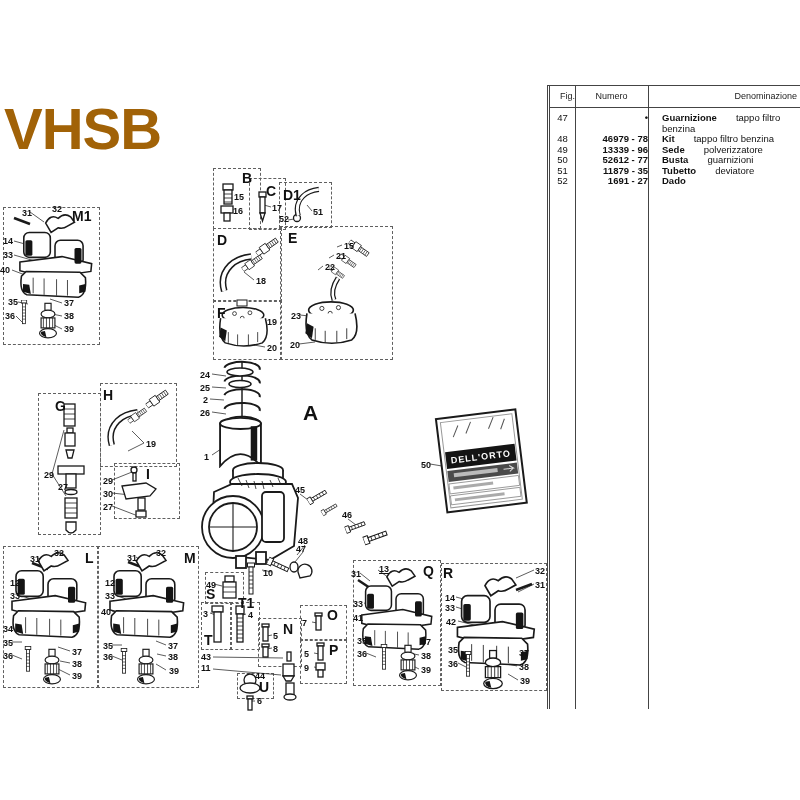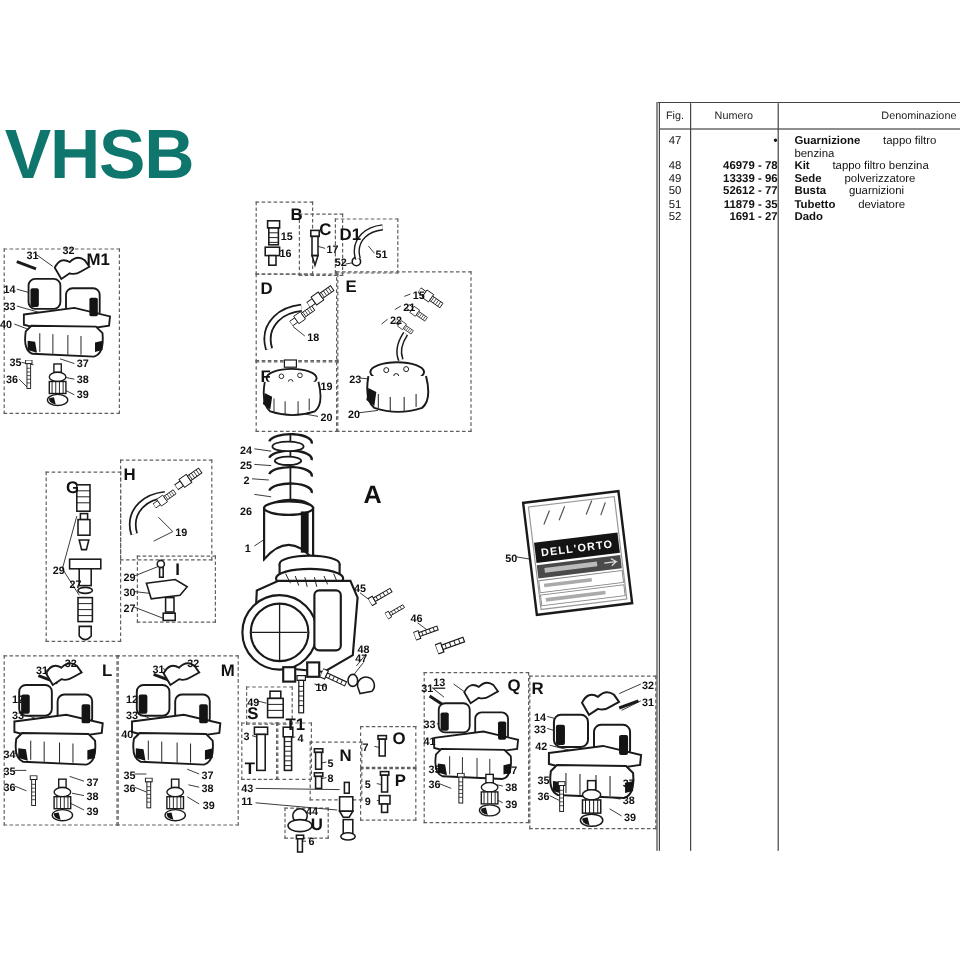--- a/index.html
+++ b/index.html
@@ -14,36 +14,36 @@
   .callout{position:absolute;z-index:4;font-weight:bold;font-size:9px;color:#111;line-height:1;}
   #area-a{position:absolute;left:303px;top:401px;font-size:21px;font-weight:bold;z-index:4;}
   
   #art{position:absolute;left:0;top:0;z-index:2;pointer-events:none;}
   
   #ptable{position:absolute;left:547px;top:85px;width:253px;height:623px;
           border-left:3px double #444;border-top:1px solid #444;z-index:3;}
   #ptable .vline{position:absolute;top:0;bottom:0;width:1px;background:#444;}
   #ptable .hline{position:absolute;left:0;right:0;height:1px;background:#444;}
   #thead{position:absolute;left:0;right:0;top:5px;display:flex;font-size:9px;color:#222;}
-  #thead .c1{width:25px;text-align:center;}
+  #thead .c1{width:25px;text-align:right;}
   #thead .c2{width:73px;text-align:center;}
   #thead .c3{flex:1;text-align:right;padding-right:6px;}
   #tbody{position:absolute;left:0;right:0;top:27px;}
   .trow{display:flex;font-size:9.5px;line-height:10.5px;}
   .trow .c1{width:25px;text-align:center;}
   .trow .c2{width:73px;text-align:right;padding-right:8px;font-weight:bold;}
   .trow .c3{flex:1;padding-left:6px;}
   .trow .c3 b{margin-right:19px;}
 </style>
 </head>
 <body>
 
 <div id="page">
 
-  <div id="brand" style="color: #0f766e;">VHSB</div>
+  <div id="brand" style="color: #a16207;">VHSB</div>
 
   <div id="diagram">
     <span id="area-a">A</span>
 
     <svg id="art" width="800" height="800" viewBox="0 0 800 800">
       <defs>
         <symbol id="float-asm" viewBox="0 0 100 115">
           <g fill="#fff" stroke="#1a1a1a" stroke-width="2">
             <path d="M38 14 q6 -12 16 -6 q8 -8 16 -2 l5 7 -9 5 q-6 4 -12 2 l-9 6 z"></path>
             <rect x="10" y="26" width="34" height="32" rx="7"></rect>
@@ -394,21 +394,21 @@
       <span class="callout" style="left: 344px; top: 242px;">15</span>
       <span class="callout" style="left: 336px; top: 252px;">21</span>
       <span class="callout" style="left: 325px; top: 263px;">22</span>
       <span class="callout" style="left: 291px; top: 312px;">23</span>
       <span class="callout" style="left: 290px; top: 341px;">20</span>
       <span class="callout" style="left: 267px; top: 318px;">19</span>
       <span class="callout" style="left: 267px; top: 344px;">20</span>
       <span class="callout" style="left: 200px; top: 371px;">24</span>
       <span class="callout" style="left: 200px; top: 384px;">25</span>
       <span class="callout" style="left: 203px; top: 396px;">2</span>
-      <span class="callout" style="left: 200px; top: 422px; text-align: right;">26</span>
+      <span class="callout" style="left: 200px; top: 409px; text-align: right;">26</span>
       <span class="callout" style="left: 204px; top: 453px;">1</span>
       <span class="callout" style="left: 295px; top: 486px;">45</span>
       <span class="callout" style="left: 342px; top: 511px; text-align: right;">46</span>
       <span class="callout" style="left: 298px; top: 537px;">48</span>
       <span class="callout" style="left: 296px; top: 545px;">47</span>
       <span class="callout" style="left: 263px; top: 569px;">10</span>
       <span class="callout" style="left: 206px; top: 581px;">49</span>
       <span class="callout" style="left: 203px; top: 610px;">3</span>
       <span class="callout" style="left: 248px; top: 611px;">4</span>
       <span class="callout" style="left: 201px; top: 653px;">43</span>
@@ -440,21 +440,21 @@
       <span class="callout" style="left: 156px; top: 549px;">32</span>
       <span class="callout" style="left: 105px; top: 579px;">12</span>
       <span class="callout" style="left: 105px; top: 592px;">33</span>
       <span class="callout" style="left: 101px; top: 608px;">40</span>
       <span class="callout" style="left: 103px; top: 642px;">35</span>
       <span class="callout" style="left: 103px; top: 653px;">36</span>
       <span class="callout" style="left: 168px; top: 642px;">37</span>
       <span class="callout" style="left: 168px; top: 653px;">38</span>
       <span class="callout" style="left: 169px; top: 667px;">39</span>
       <span class="callout" style="left: 351px; top: 570px;">31</span>
-      <span class="callout" style="left: 361px; top: 565px; text-decoration: underline;">13</span>
+      <span class="callout" style="left: 379px; top: 565px; text-decoration: underline;">13</span>
       <span class="callout" style="left: 353px; top: 600px;">33</span>
       <span class="callout" style="left: 353px; top: 614px;">41</span>
       <span class="callout" style="left: 357px; top: 637px;">35</span>
       <span class="callout" style="left: 357px; top: 650px;">36</span>
       <span class="callout" style="left: 421px; top: 638px;">37</span>
       <span class="callout" style="left: 421px; top: 652px;">38</span>
       <span class="callout" style="left: 421px; top: 666px;">39</span>
       <span class="callout" style="left: 535px; top: 567px;">32</span>
       <span class="callout" style="left: 535px; top: 581px;">31</span>
       <span class="callout" style="left: 445px; top: 594px;">14</span>

